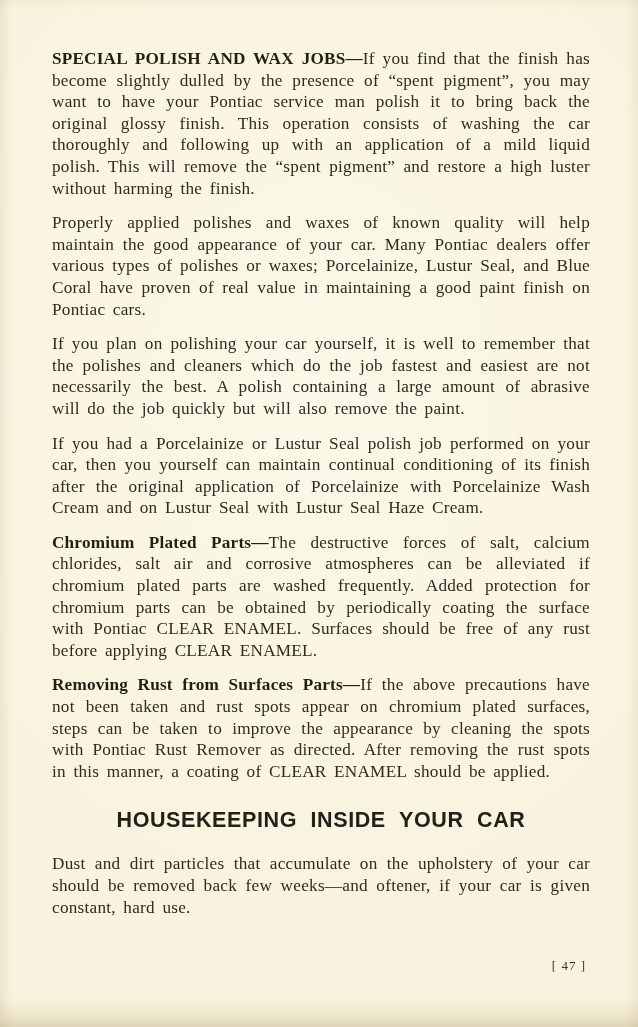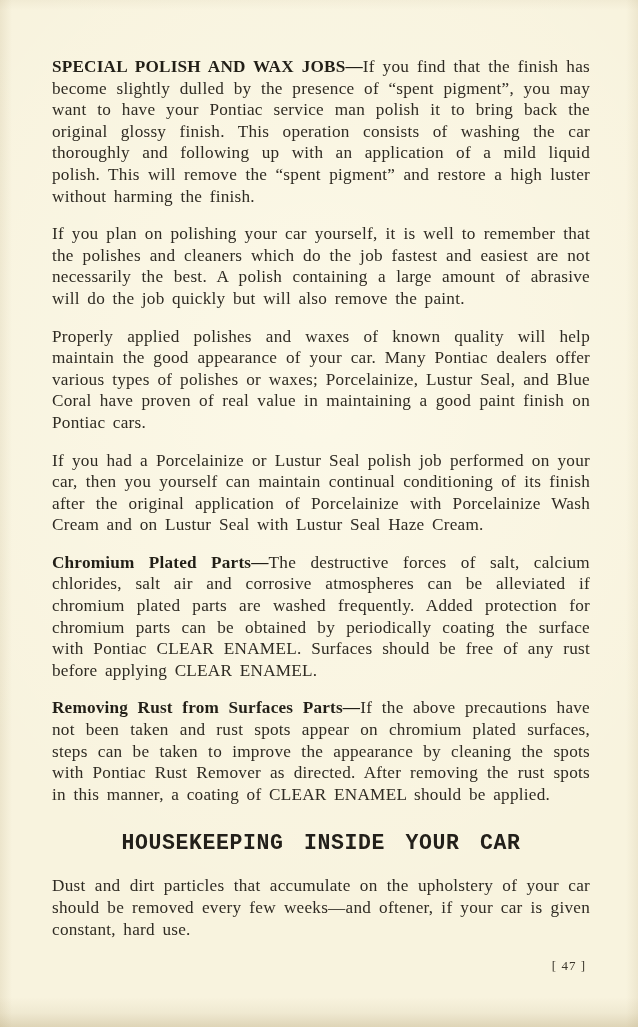--- a/index.html
+++ b/index.html
@@ -22,34 +22,34 @@
     font-family: "Liberation Serif", serif;
     color: #2f2b23;
   }
   .text-block {
     position: absolute;
     left: 52px;
     right: 48px;
     top: 40px;
   }
   p.body-para {
-    margin: 16px 0 13px 0;
+    margin: 8px 0 13px 0;
     font-size: 17.2px;
     line-height: 21.6px;
     text-align: justify;
     letter-spacing: 0.25px;
     word-spacing: 3px;
   }
   .run-in {
     font-weight: bold;
     color: #221f17;
     letter-spacing: 0.2px;
   }
   h1.section-heading {
-    font-family: Liberation Mono, monospace;
+    font-family: Liberation Sans, sans-serif;
     font-weight: bold;
     font-size: 21.5px;
     letter-spacing: 0.6px;
     word-spacing: 7px;
     text-align: center;
     color: #23201a;
     margin: 26px 0 20px 0;
   }
   .page-number {
     position: absolute;
@@ -62,31 +62,31 @@
   }
 </style>
 </head>
 <body>
 
 <div class="page">
   <div class="text-block">
 
     <p class="body-para"><b class="run-in">SPECIAL POLISH AND WAX JOBS—</b><span>If you find that the finish has become slightly dulled by the presence of “spent pigment”, you may want to have your Pontiac service man polish it to bring back the original glossy finish. This operation consists of washing the car thoroughly and following up with an application of a mild liquid polish. This will remove the “spent pigment” and restore a high luster without harming the finish.</span></p>
 
+    <p class="body-para"><b class="run-in"></b><span>Properly applied polishes and waxes of known quality will help maintain the good appearance of your car. Many Pontiac dealers offer various types of polishes or waxes; Porcelainize, Lustur Seal, and Blue Coral have proven of real value in maintaining a good paint finish on Pontiac cars.</span></p>
+
     <p class="body-para"><b class="run-in"></b><span>If you plan on polishing your car yourself, it is well to remember that the polishes and cleaners which do the job fastest and easiest are not necessarily the best. A polish containing a large amount of abrasive will do the job quickly but will also remove the paint.</span></p>
-
-    <p class="body-para"><b class="run-in"></b><span>Properly applied polishes and waxes of known quality will help maintain the good appearance of your car. Many Pontiac dealers offer various types of polishes or waxes; Porcelainize, Lustur Seal, and Blue Coral have proven of real value in maintaining a good paint finish on Pontiac cars.</span></p>
 
     <p class="body-para"><b class="run-in"></b><span>If you had a Porcelainize or Lustur Seal polish job performed on your car, then you yourself can maintain continual conditioning of its finish after the original application of Porcelainize with Porcelainize Wash Cream and on Lustur Seal with Lustur Seal Haze Cream.</span></p>
 
     <p class="body-para"><b class="run-in">Chromium Plated Parts—</b><span>The destructive forces of salt, calcium chlorides, salt air and corrosive atmospheres can be alleviated if chromium plated parts are washed frequently. Added protection for chromium parts can be obtained by periodically coating the surface with Pontiac CLEAR ENAMEL. Surfaces should be free of any rust before applying CLEAR ENAMEL.</span></p>
 
     <p class="body-para"><b class="run-in">Removing Rust from Surfaces Parts—</b><span>If the above precautions have not been taken and rust spots appear on chromium plated surfaces, steps can be taken to improve the appearance by cleaning the spots with Pontiac Rust Remover as directed. After removing the rust spots in this manner, a coating of CLEAR ENAMEL should be applied.</span></p>
 
     <h1 class="section-heading">HOUSEKEEPING INSIDE YOUR CAR</h1>
 
-    <p class="body-para"><b class="run-in"></b><span>Dust and dirt particles that accumulate on the upholstery of your car should be removed every few weeks—and oftener, if your car is given constant, hard use.</span></p>
+    <p class="body-para"><b class="run-in"></b><span>Dust and dirt particles that accumulate on the upholstery of your car should be removed back few weeks—and oftener, if your car is given constant, hard use.</span></p>
 
 
   </div>
 
   <div class="page-number">[ 47 ]</div>
 </div>
 
 </body></html>

